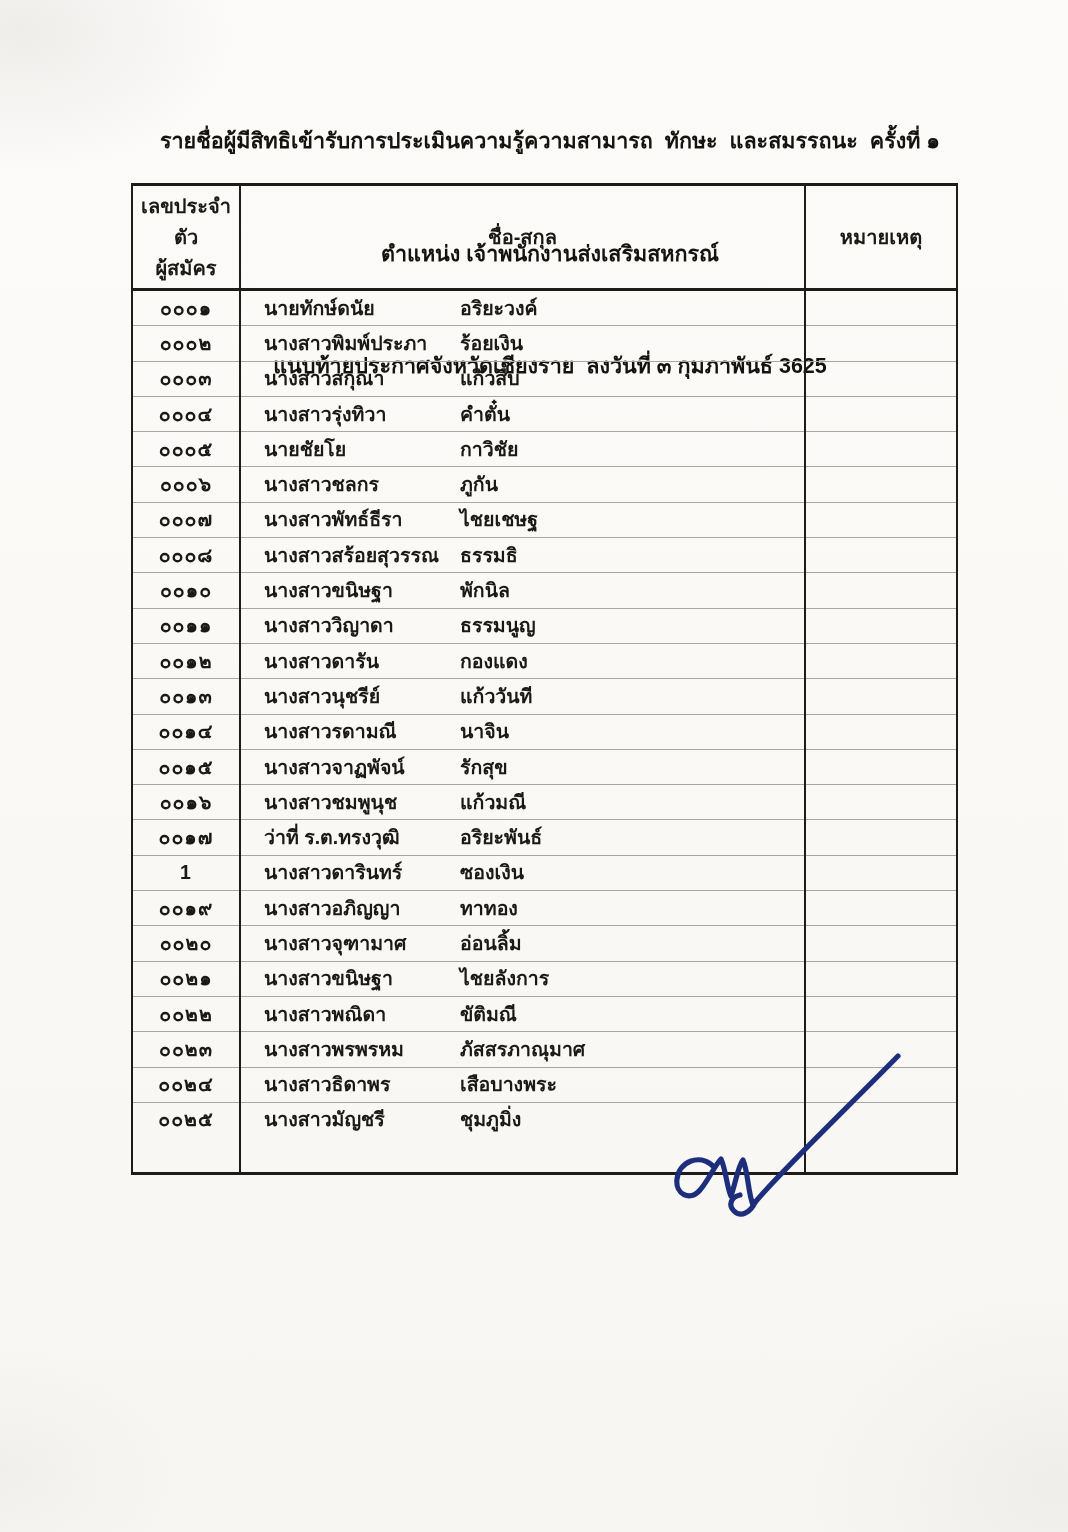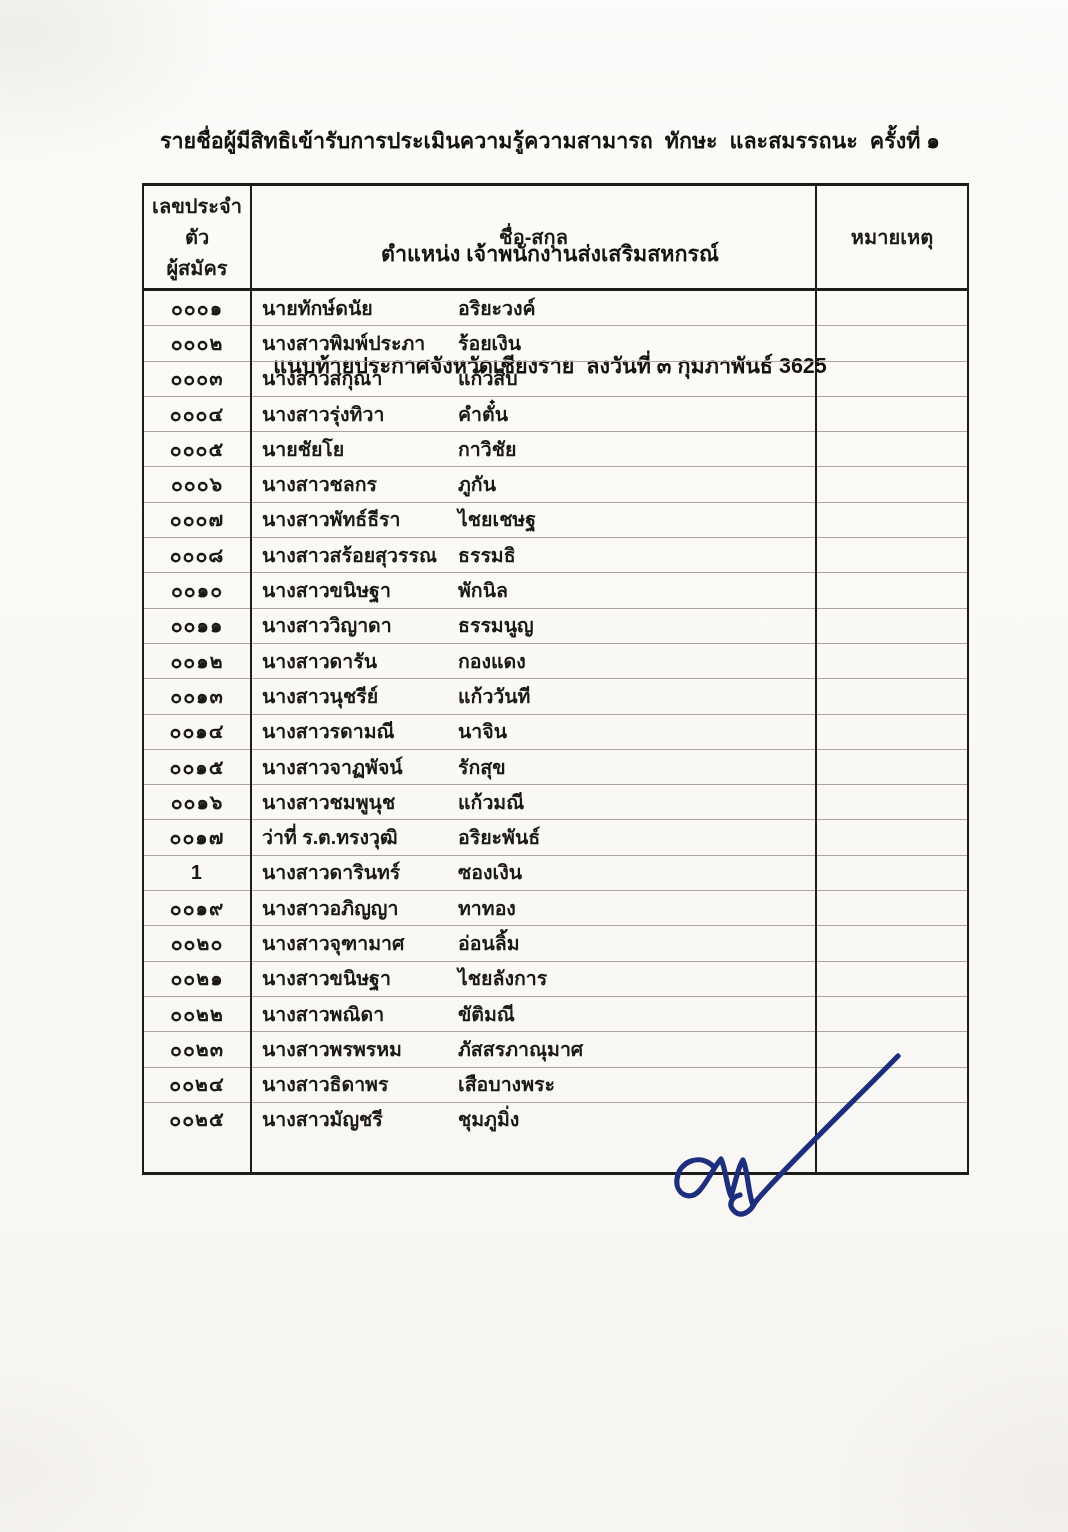--- a/index.html
+++ b/index.html
@@ -12,21 +12,21 @@
       radial-gradient(ellipse 420px 320px at 99% 97%, rgba(130,126,120,.07), transparent 60%),
       radial-gradient(ellipse 300px 200px at 0% 96%, rgba(130,126,120,.06), transparent 60%),
       linear-gradient(#fcfbf9,#f8f6f3);
   }
   .titles{
     position:absolute;top:48px;left:16px;width:1068px;
     text-align:center;font-weight:bold;font-size:21.5px;line-height:37.5px;
     white-space:pre;color:#15130f;
   }
   .doc-table{
-    position:absolute;left:142px;top:183px;
+    position:absolute;left:131px;top:183px;
     border-collapse:collapse;table-layout:fixed;width:825px;
     font-weight:bold;font-size:19.5px;color:#1b1916;
   }
   .doc-table col.c1{width:108px;}
   .doc-table col.c2{width:565px;}
   .doc-table col.c3{width:152px;}
   .doc-table th,.doc-table td{
     padding:0;margin:0;vertical-align:middle;
     border-left:2.5px solid #1e1c19;border-right:2.5px solid #1e1c19;
   }
@@ -34,21 +34,21 @@
     height:102px;border-top:3px solid #1e1c19;border-bottom:3px solid #1e1c19;
     text-align:center;font-size:20px;line-height:31px;
   }
   .doc-table tbody td{
     height:34.3px;border-top:1px solid #aaa7a1;
   }
   .doc-table tbody tr:first-child td{border-top:none;}
   .doc-table tbody.tail td{border-bottom:3px solid #1e1c19;height:35px;}
   td.c-id{text-align:center;letter-spacing:1px;}
   td.c-name .nameflex{display:flex;align-items:center;}
-  td.c-name .fn{display:inline-block;width:196px;padding-left:10px;white-space:pre;}
+  td.c-name .fn{display:inline-block;width:196px;padding-left:23px;white-space:pre;}
   td.c-name .ln{display:inline-block;white-space:pre;}
   .sig{position:absolute;left:640px;top:1033px;width:280px;height:210px;pointer-events:none;}
 </style>
 </head>
 <body>
 
 <div class="titles">
   <div>รายชื่อผู้มีสิทธิเข้ารับการประเมินความรู้ความสามารถ  ทักษะ  และสมรรถนะ  ครั้งที่ ๑</div>
   <div>ตำแหน่ง เจ้าพนักงานส่งเสริมสหกรณ์</div>
   <div>แนบท้ายประกาศจังหวัดเชียงราย  ลงวันที่ ๓ กุมภาพันธ์ 3625</div>

